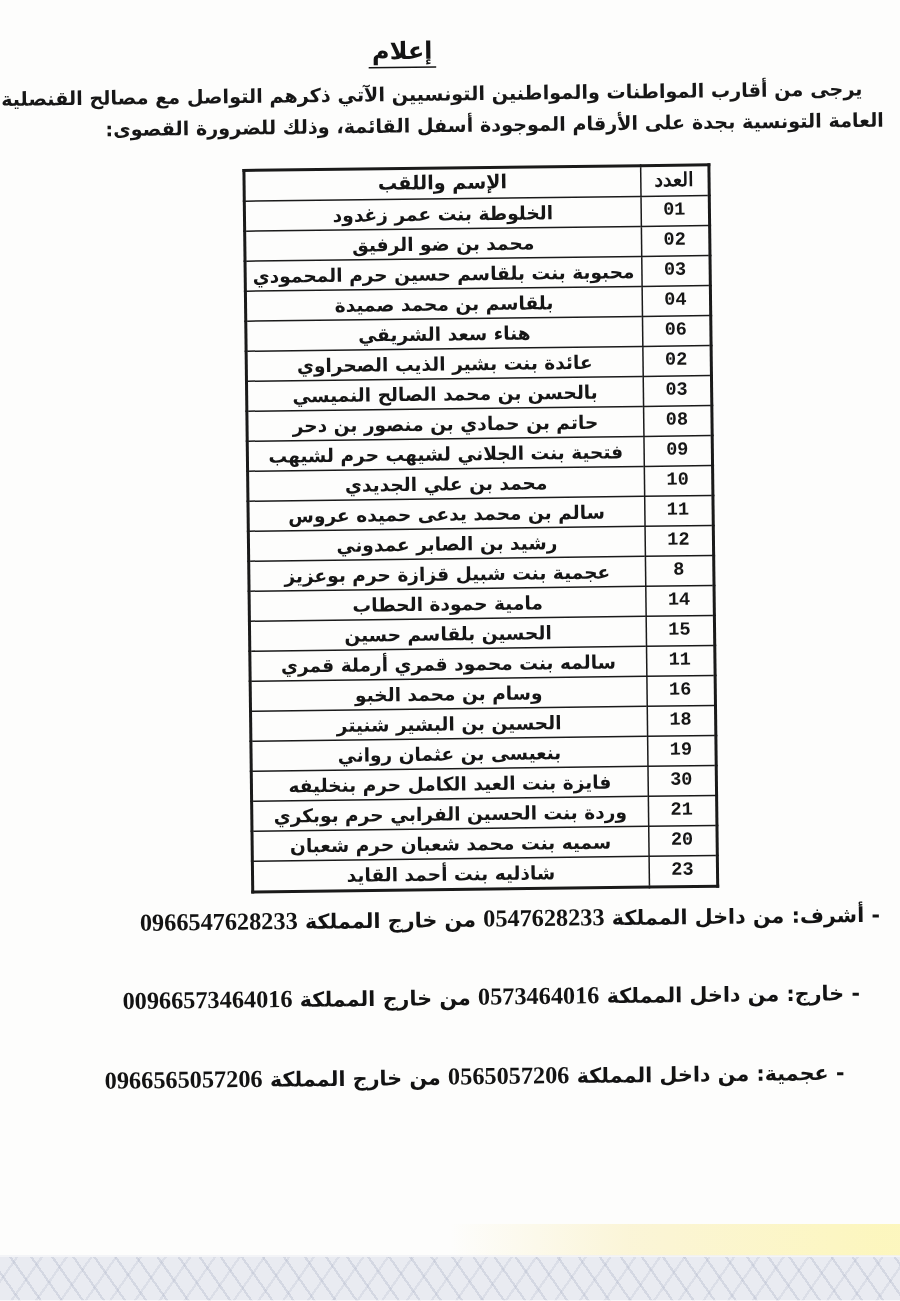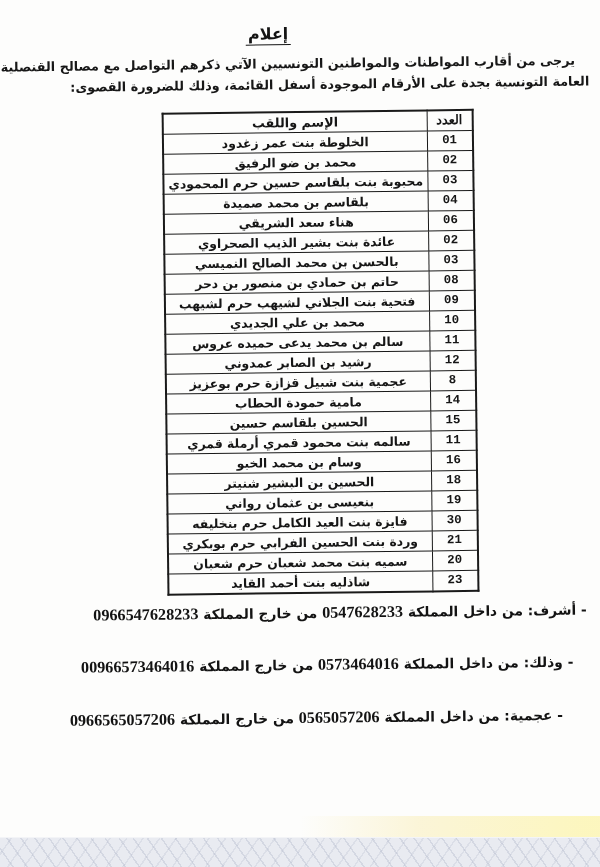--- a/index.html
+++ b/index.html
@@ -218,21 +218,21 @@
     <span>-</span>
     <span>أشرف:</span>
     <span>من داخل المملكة</span>
     <span class="digits">0547628233</span>
     <span>من خارج المملكة</span>
     <span class="digits">0966547628233</span>
   </div>
 
   <div class="contact c1">
     <span>-</span>
-    <span>وذلك:</span>
+    <span>خارج:</span>
     <span>من داخل المملكة</span>
     <span class="digits">0573464016</span>
     <span>من خارج المملكة</span>
     <span class="digits">00966573464016</span>
   </div>
 
   <div class="contact c2">
     <span>-</span>
     <span>عجمية:</span>
     <span>من داخل المملكة</span>

